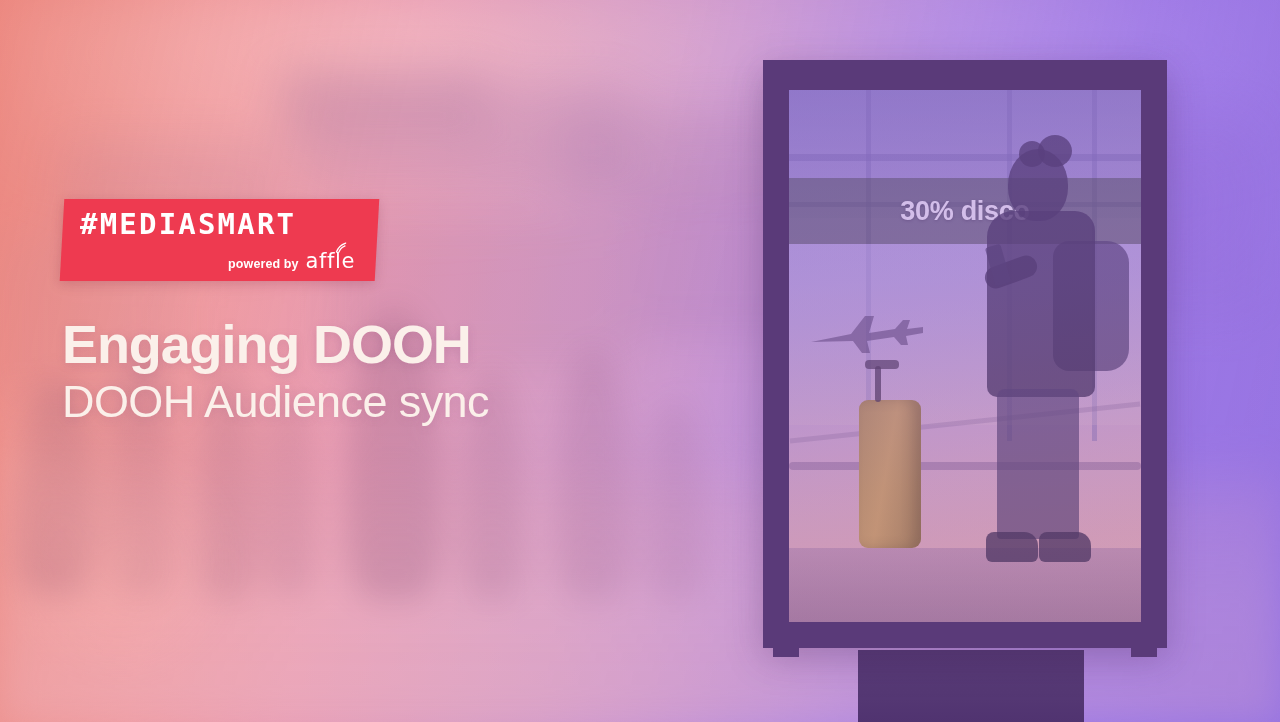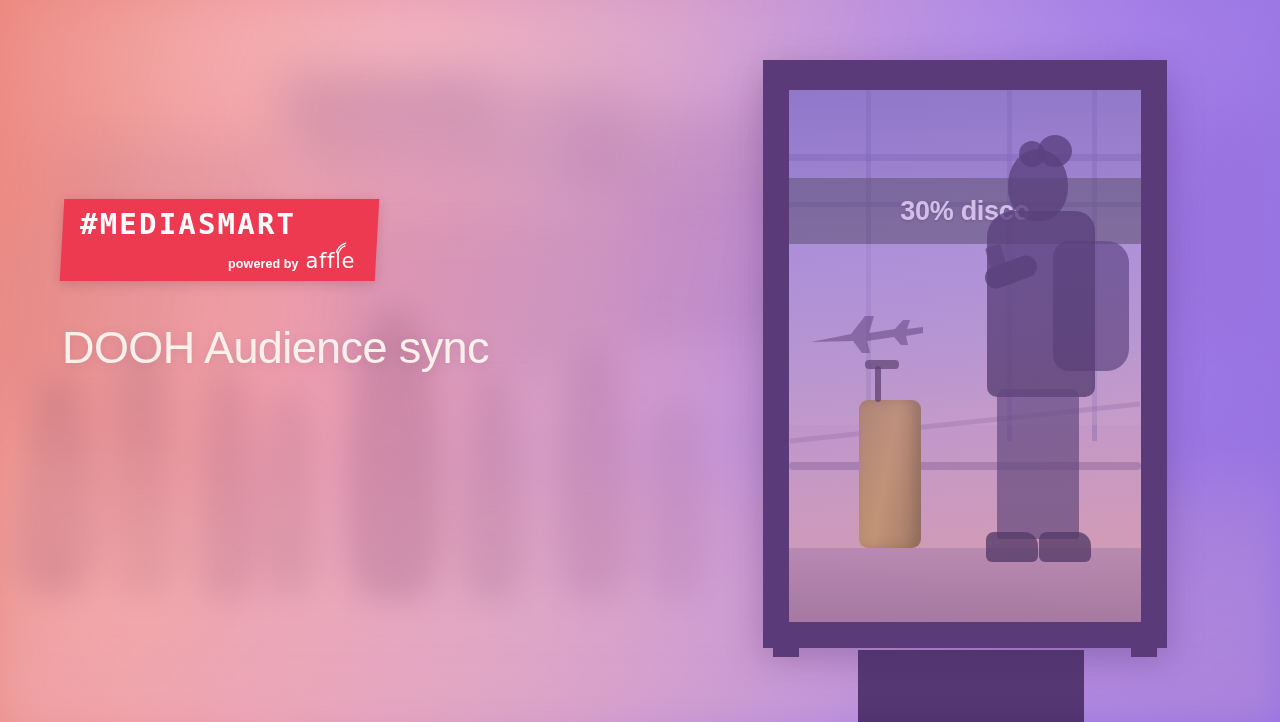--- a/index.html
+++ b/index.html
@@ -405,21 +405,21 @@
     color: #fbf0ea;
     font-size: 54px;
     font-weight: bold;
     line-height: 1.17;
     letter-spacing: -1.1px;
     white-space: nowrap;
     text-shadow: 0 2px 10px rgba(120,60,110,0.18);
   }
   .subhead {
     display: block;
-    margin-top: 10px;
+    margin-top: 1px;
     color: #fbf0ea;
     font-size: 45px;
     font-weight: normal;
     line-height: 1.1;
     letter-spacing: -0.6px;
     white-space: nowrap;
     text-shadow: 0 2px 10px rgba(120,60,110,0.16);
   }
 </style>
 </head>
@@ -517,16 +517,17 @@
           <svg class="affle-wifi" viewBox="0 0 14 12">
             <path d="M1.5 11 C3 6.5 6.5 3 11.5 1.2" stroke="#ffffff" stroke-width="1.5" fill="none" stroke-linecap="round"></path>
             <path d="M4.2 11 C5.3 8 7.6 5.6 10.8 4.3" stroke="#ffffff" stroke-width="1.4" fill="none" stroke-linecap="round"></path>
           </svg>
         </span>
       </div>
     </div>
   </div>
 
   <div class="headline">
+    <span class="hl-line">Engaging DOOH</span>
     <span class="subhead">DOOH Audience sync</span>
   </div>
 
 </div>
 
 </body></html>

